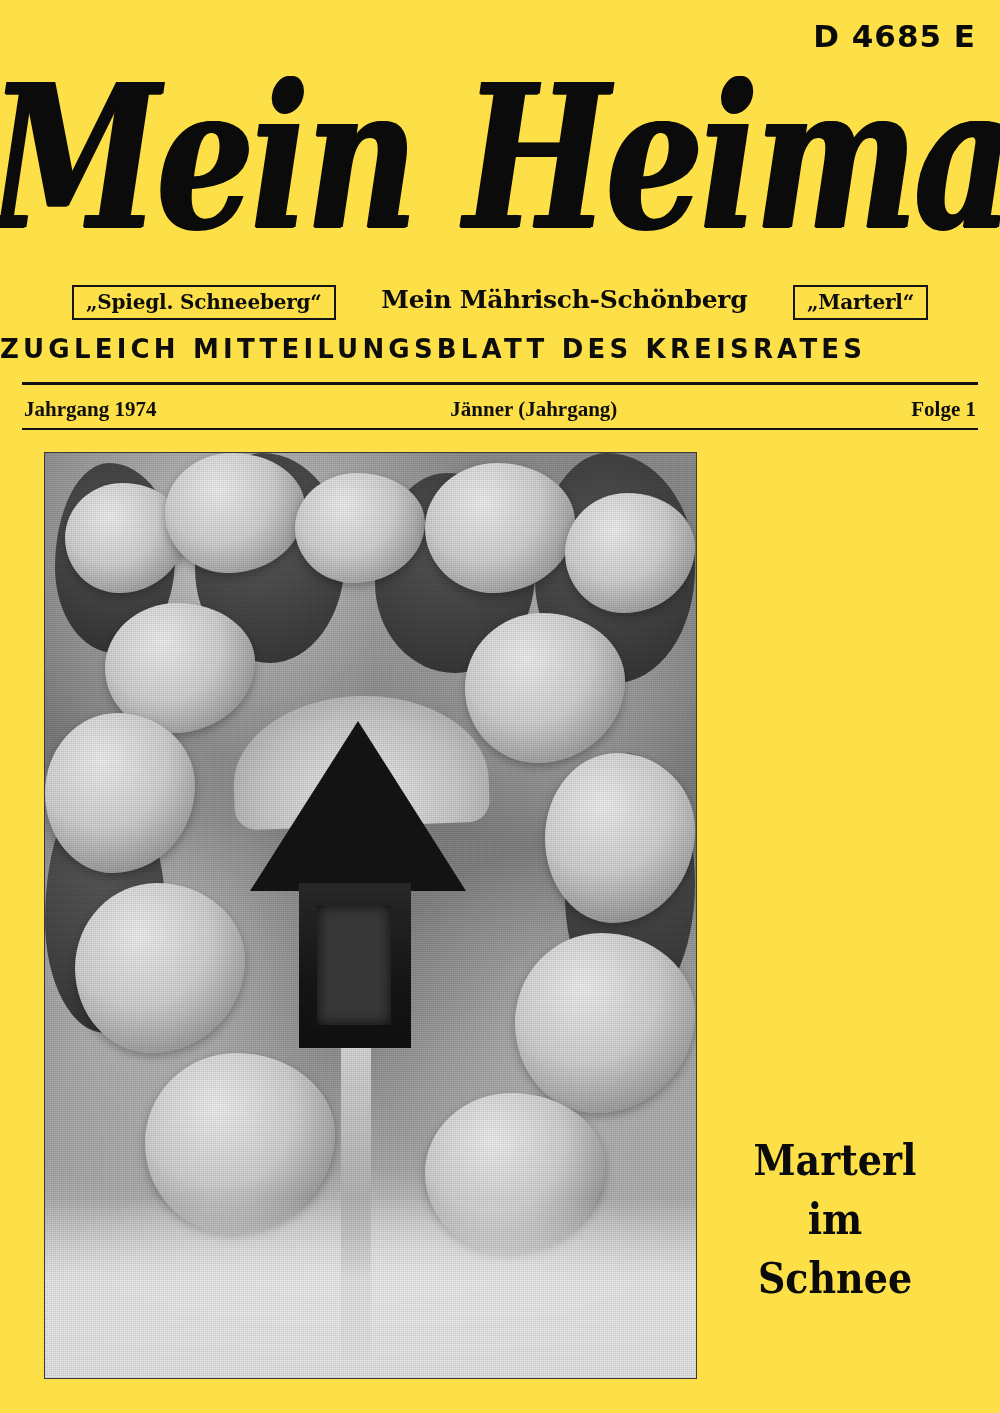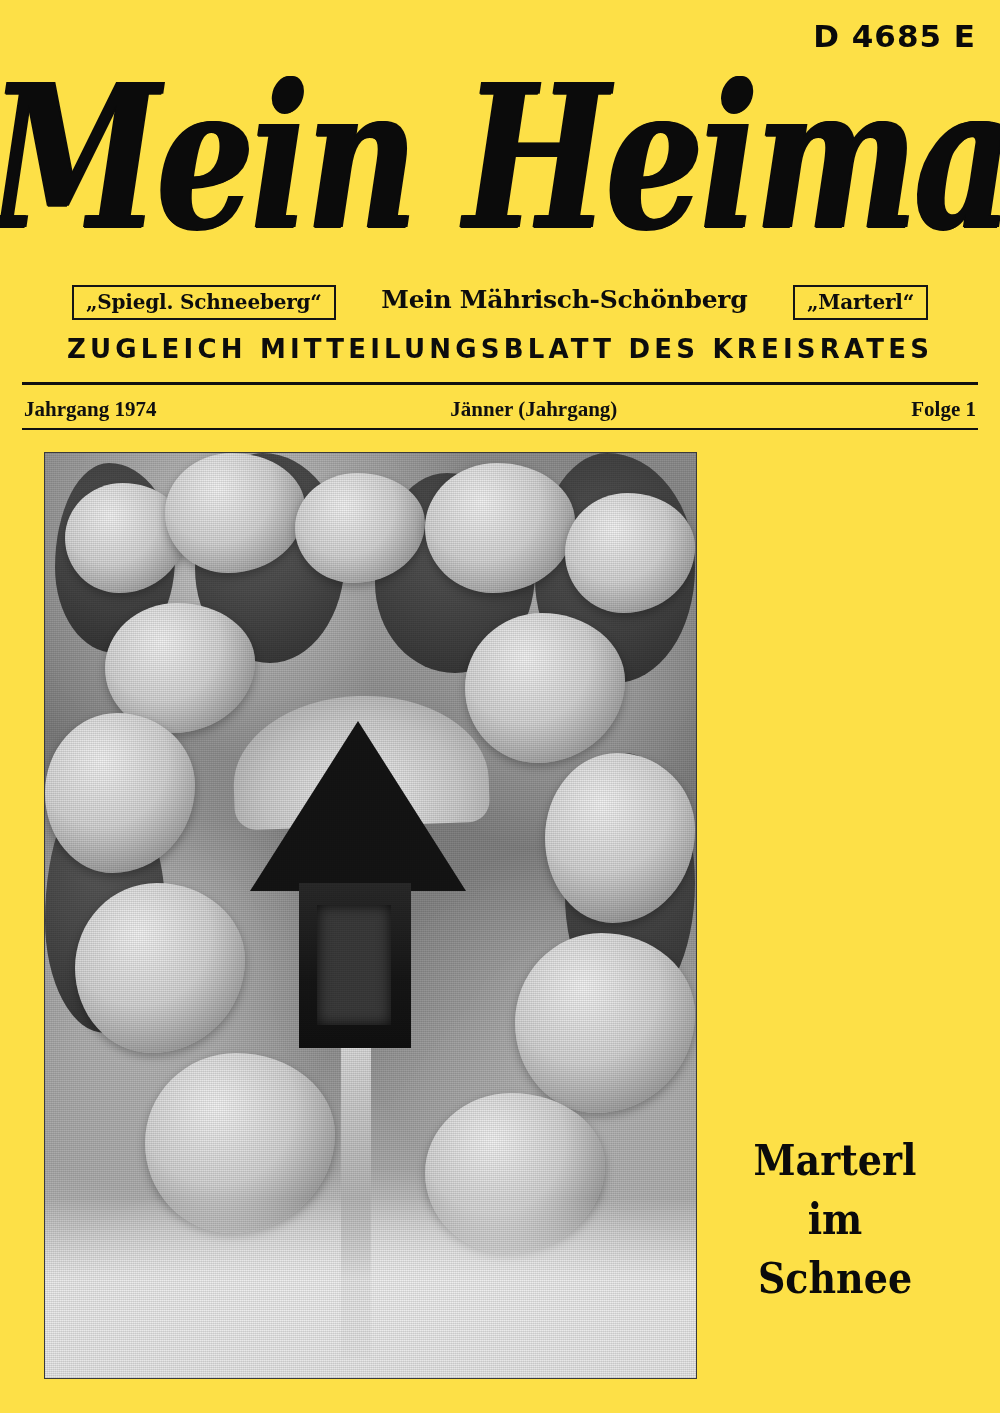--- a/index.html
+++ b/index.html
@@ -85,21 +85,20 @@
     white-space: nowrap;
     padding: 0 18px;
   }
 
   
   .subtitle {
     position: absolute;
     top: 334px;
     left: 0;
     width: 1000px;
-    text-align: center;
     font-family: "DejaVu Sans", sans-serif;
     font-weight: bold;
     font-size: 26px;
     letter-spacing: 4.2px;
     color: #0d0d0d;
   }
 
   
   .rule {
     position: absolute;

